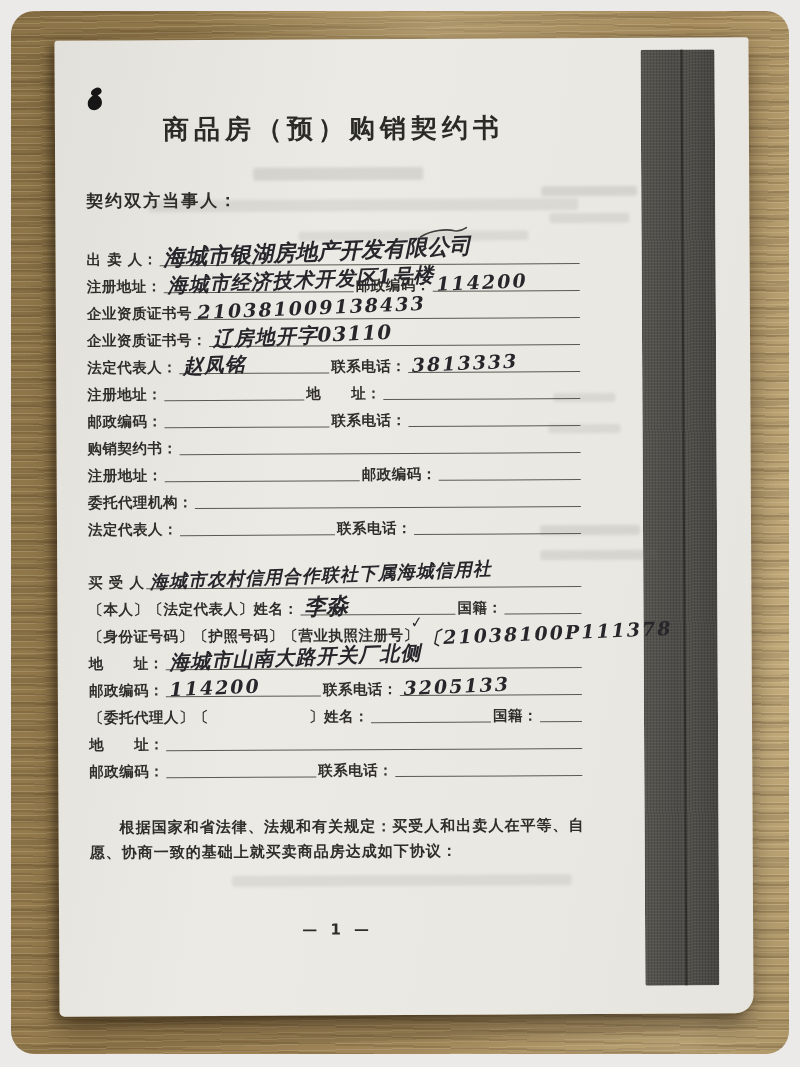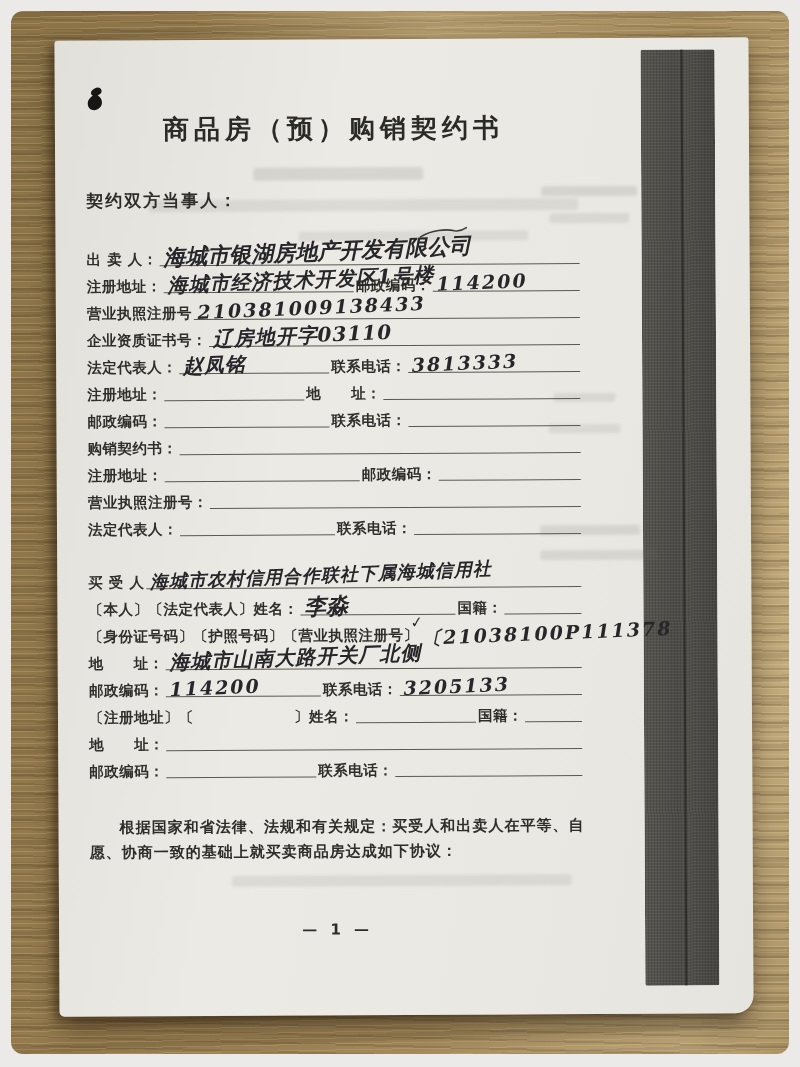--- a/index.html
+++ b/index.html
@@ -5,21 +5,21 @@
   html,body{margin:0;padding:0;}
   body{
     width:800px;height:1067px;overflow:hidden;
     background:#ebeae8;
     font-family:"DejaVu Sans","Liberation Sans",sans-serif;
     position:relative;
   }
   
   .photo{
     position:absolute;left:11px;top:11px;right:11px;bottom:13px;
-    border-radius:12px;overflow:hidden;
+    border-radius:23px;overflow:hidden;
     background:
       radial-gradient(ellipse at 55% 0%, rgba(255,236,192,0.28), transparent 42%),
       repeating-linear-gradient(179deg, rgba(255,244,214,0.15) 0 1px, transparent 1px 6px),
       repeating-linear-gradient(181.5deg, rgba(70,48,22,0.16) 0 2px, transparent 2px 9px),
       repeating-linear-gradient(178deg, rgba(40,28,12,0.09) 0 7px, transparent 7px 23px),
       linear-gradient(105deg,#8b7347 0%,#977d4f 35%,#a78d5e 65%,#c3ab7c 90%,#ac9465 100%);
   }
   
   .paper{
     position:absolute;left:46px;top:28px;width:694px;height:976px;
@@ -140,21 +140,21 @@
           <span class="lbl">注册地址：</span>
           <span class="line nofill w190">
               <span class="hand">海城市经济技术开发区1号楼</span>
             </span>
           <span class="lbl">邮政编码：</span>
           <span class="line">
               <span class="hand num">114200</span>
             </span>
         </div>
         <div class="row">
-          <span class="lbl">营业执照注册号</span>
+          <span class="lbl">企业资质证书号</span>
           <span class="line">
               <span class="hand num">210381009138433</span>
             </span>
         </div>
         <div class="row">
           <span class="lbl">企业资质证书号：</span>
           <span class="line">
               <span class="hand">辽房地开字03110</span>
             </span>
         </div>
@@ -184,21 +184,21 @@
           <span class="lbl">购销契约书：</span>
           <span class="line"></span>
         </div>
         <div class="row">
           <span class="lbl">注册地址：</span>
           <span class="line nofill w195"></span>
           <span class="lbl">邮政编码：</span>
           <span class="line"></span>
         </div>
         <div class="row">
-          <span class="lbl">营业执照注册号：</span>
+          <span class="lbl">委托代理机构：</span>
           <span class="line"></span>
         </div>
         <div class="row">
           <span class="lbl">法定代表人：</span>
           <span class="line nofill w155"></span>
           <span class="lbl">联系电话：</span>
           <span class="line"></span>
         </div>
       </div>
 
@@ -232,21 +232,21 @@
           <span class="lbl">邮政编码：</span>
           <span class="line nofill w155">
               <span class="hand num">114200</span>
             </span>
           <span class="lbl">联系电话：</span>
           <span class="line">
               <span class="hand num">3205133</span>
             </span>
         </div>
         <div class="row">
-          <span class="lbl">〔注册地址〕〔</span>
+          <span class="lbl">〔委托代理人〕〔</span>
           <span class="gap w100"></span>
           <span class="lbl">〕姓名：</span>
           <span class="line nofill w120"></span>
           <span class="lbl">国籍：</span>
           <span class="line"></span>
         </div>
         <div class="row">
           <span class="lbl">地　　址：</span>
           <span class="line"></span>
         </div>

